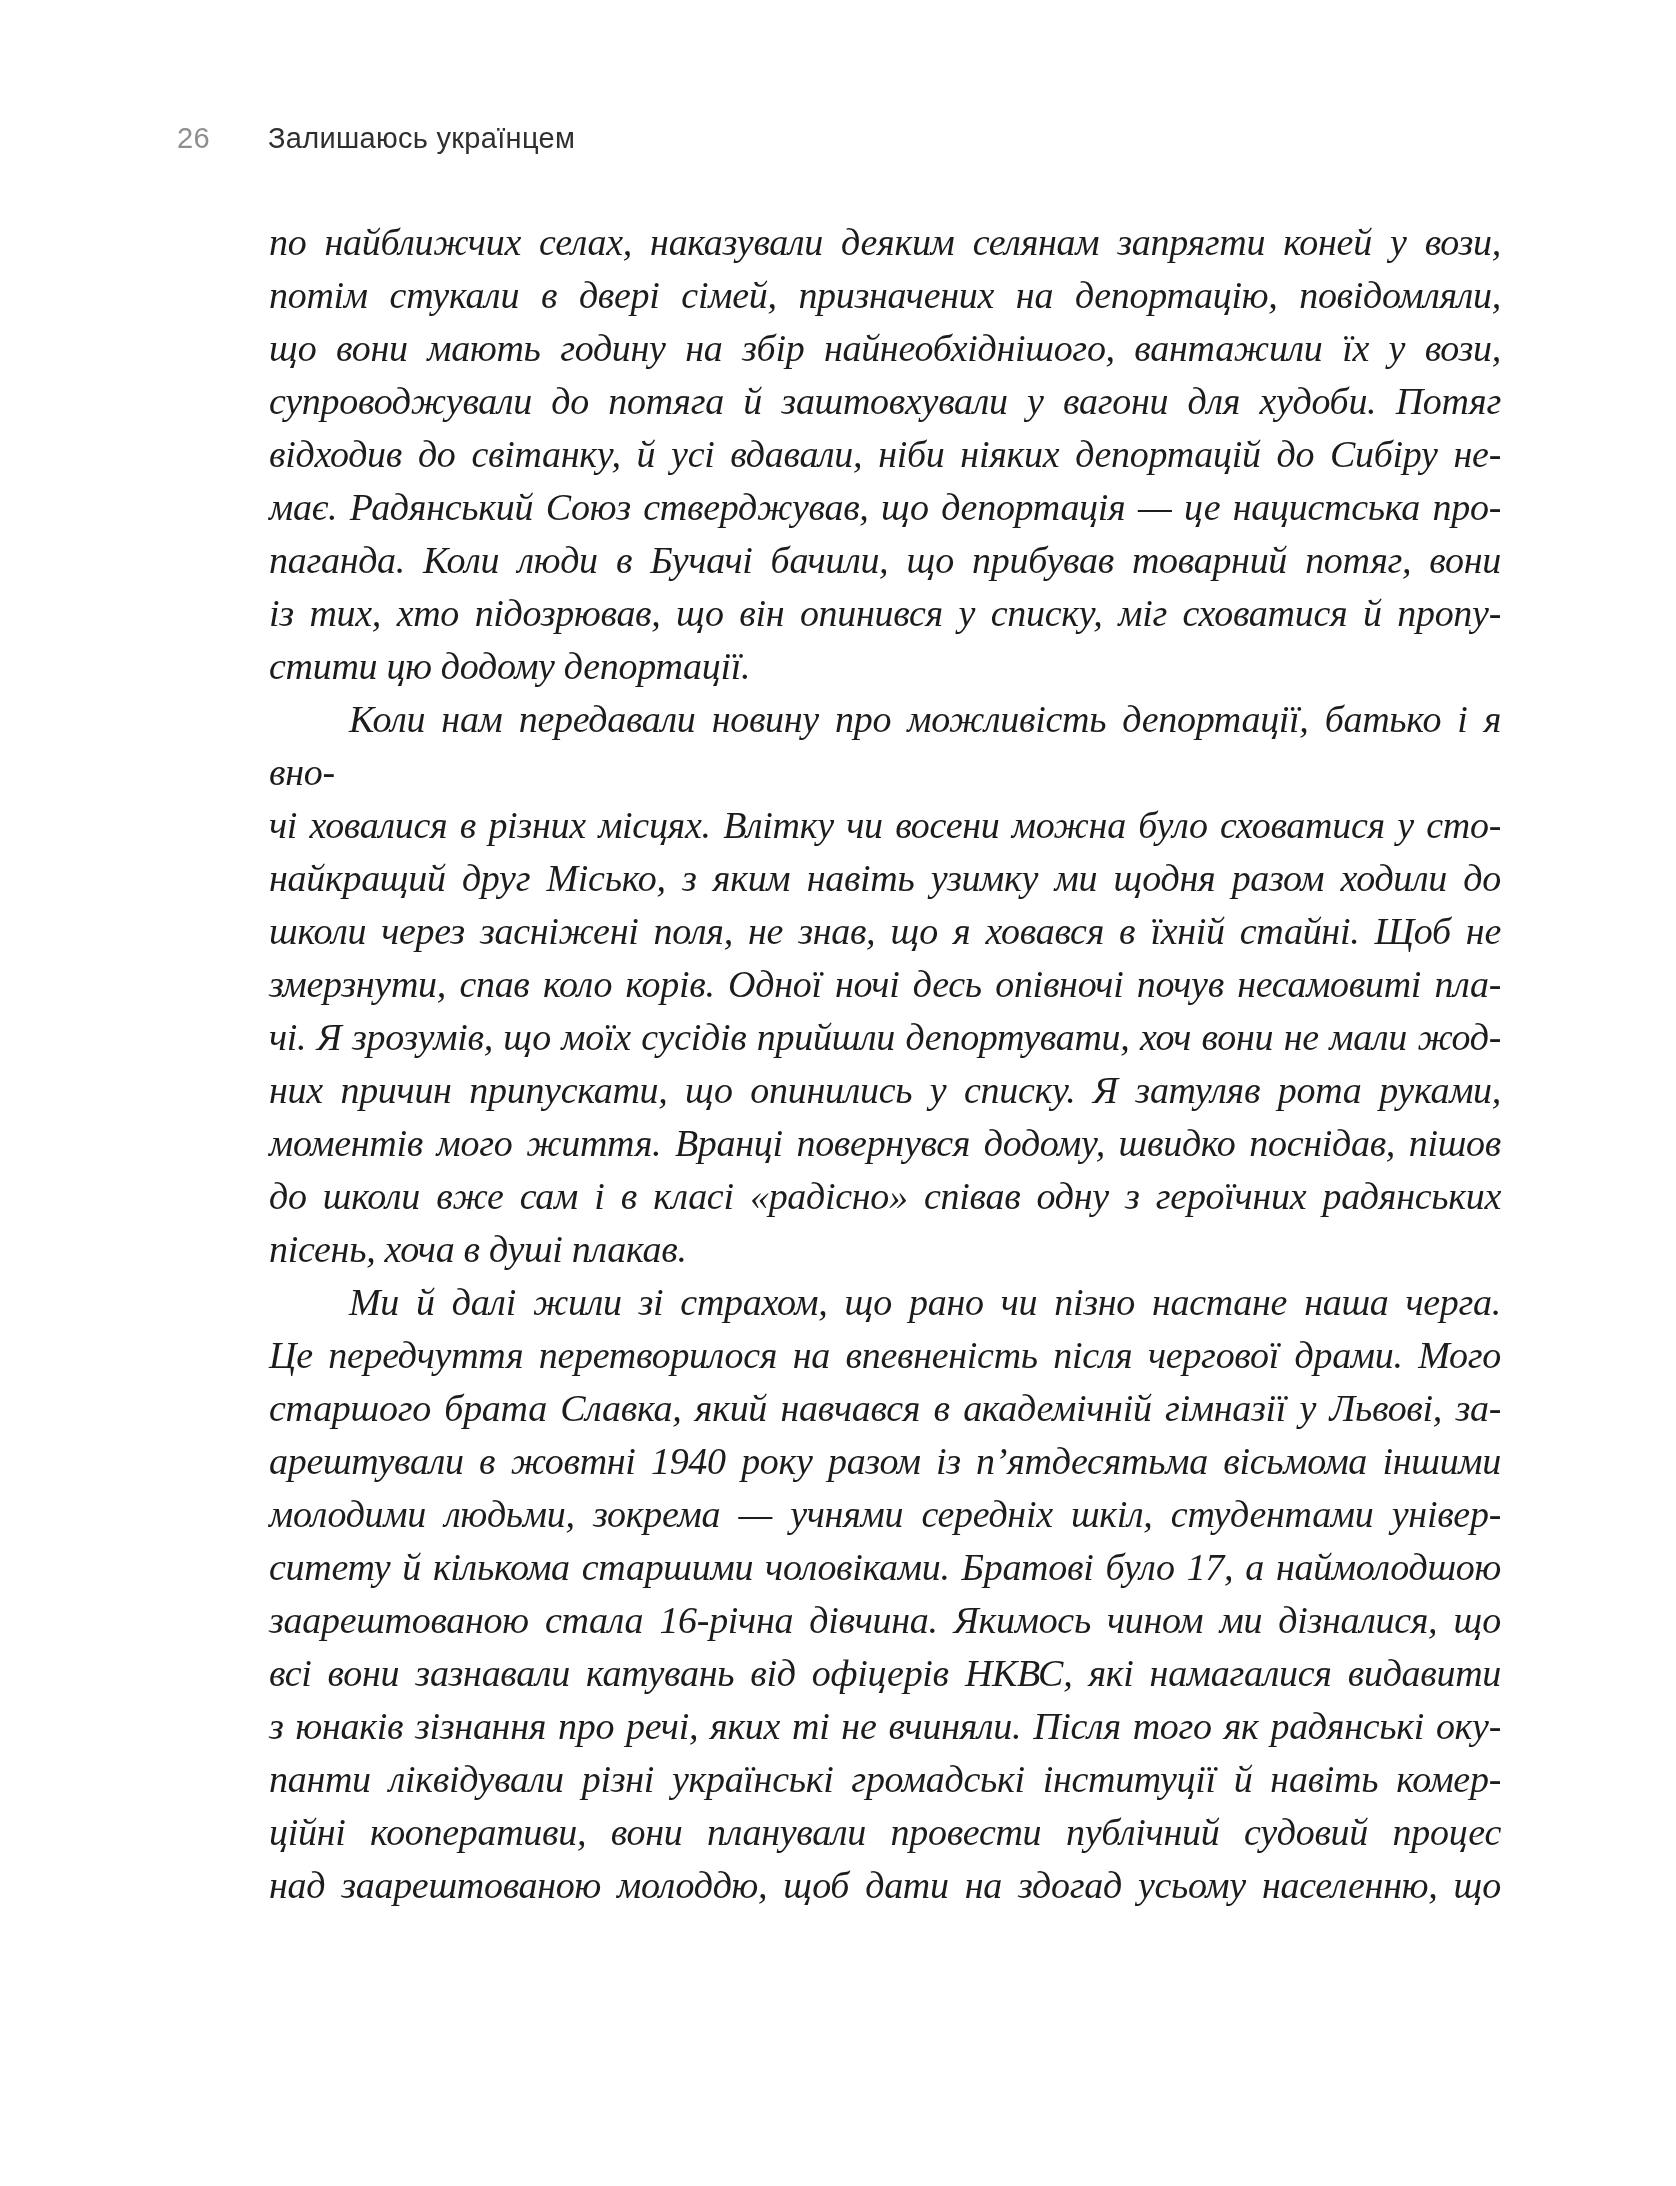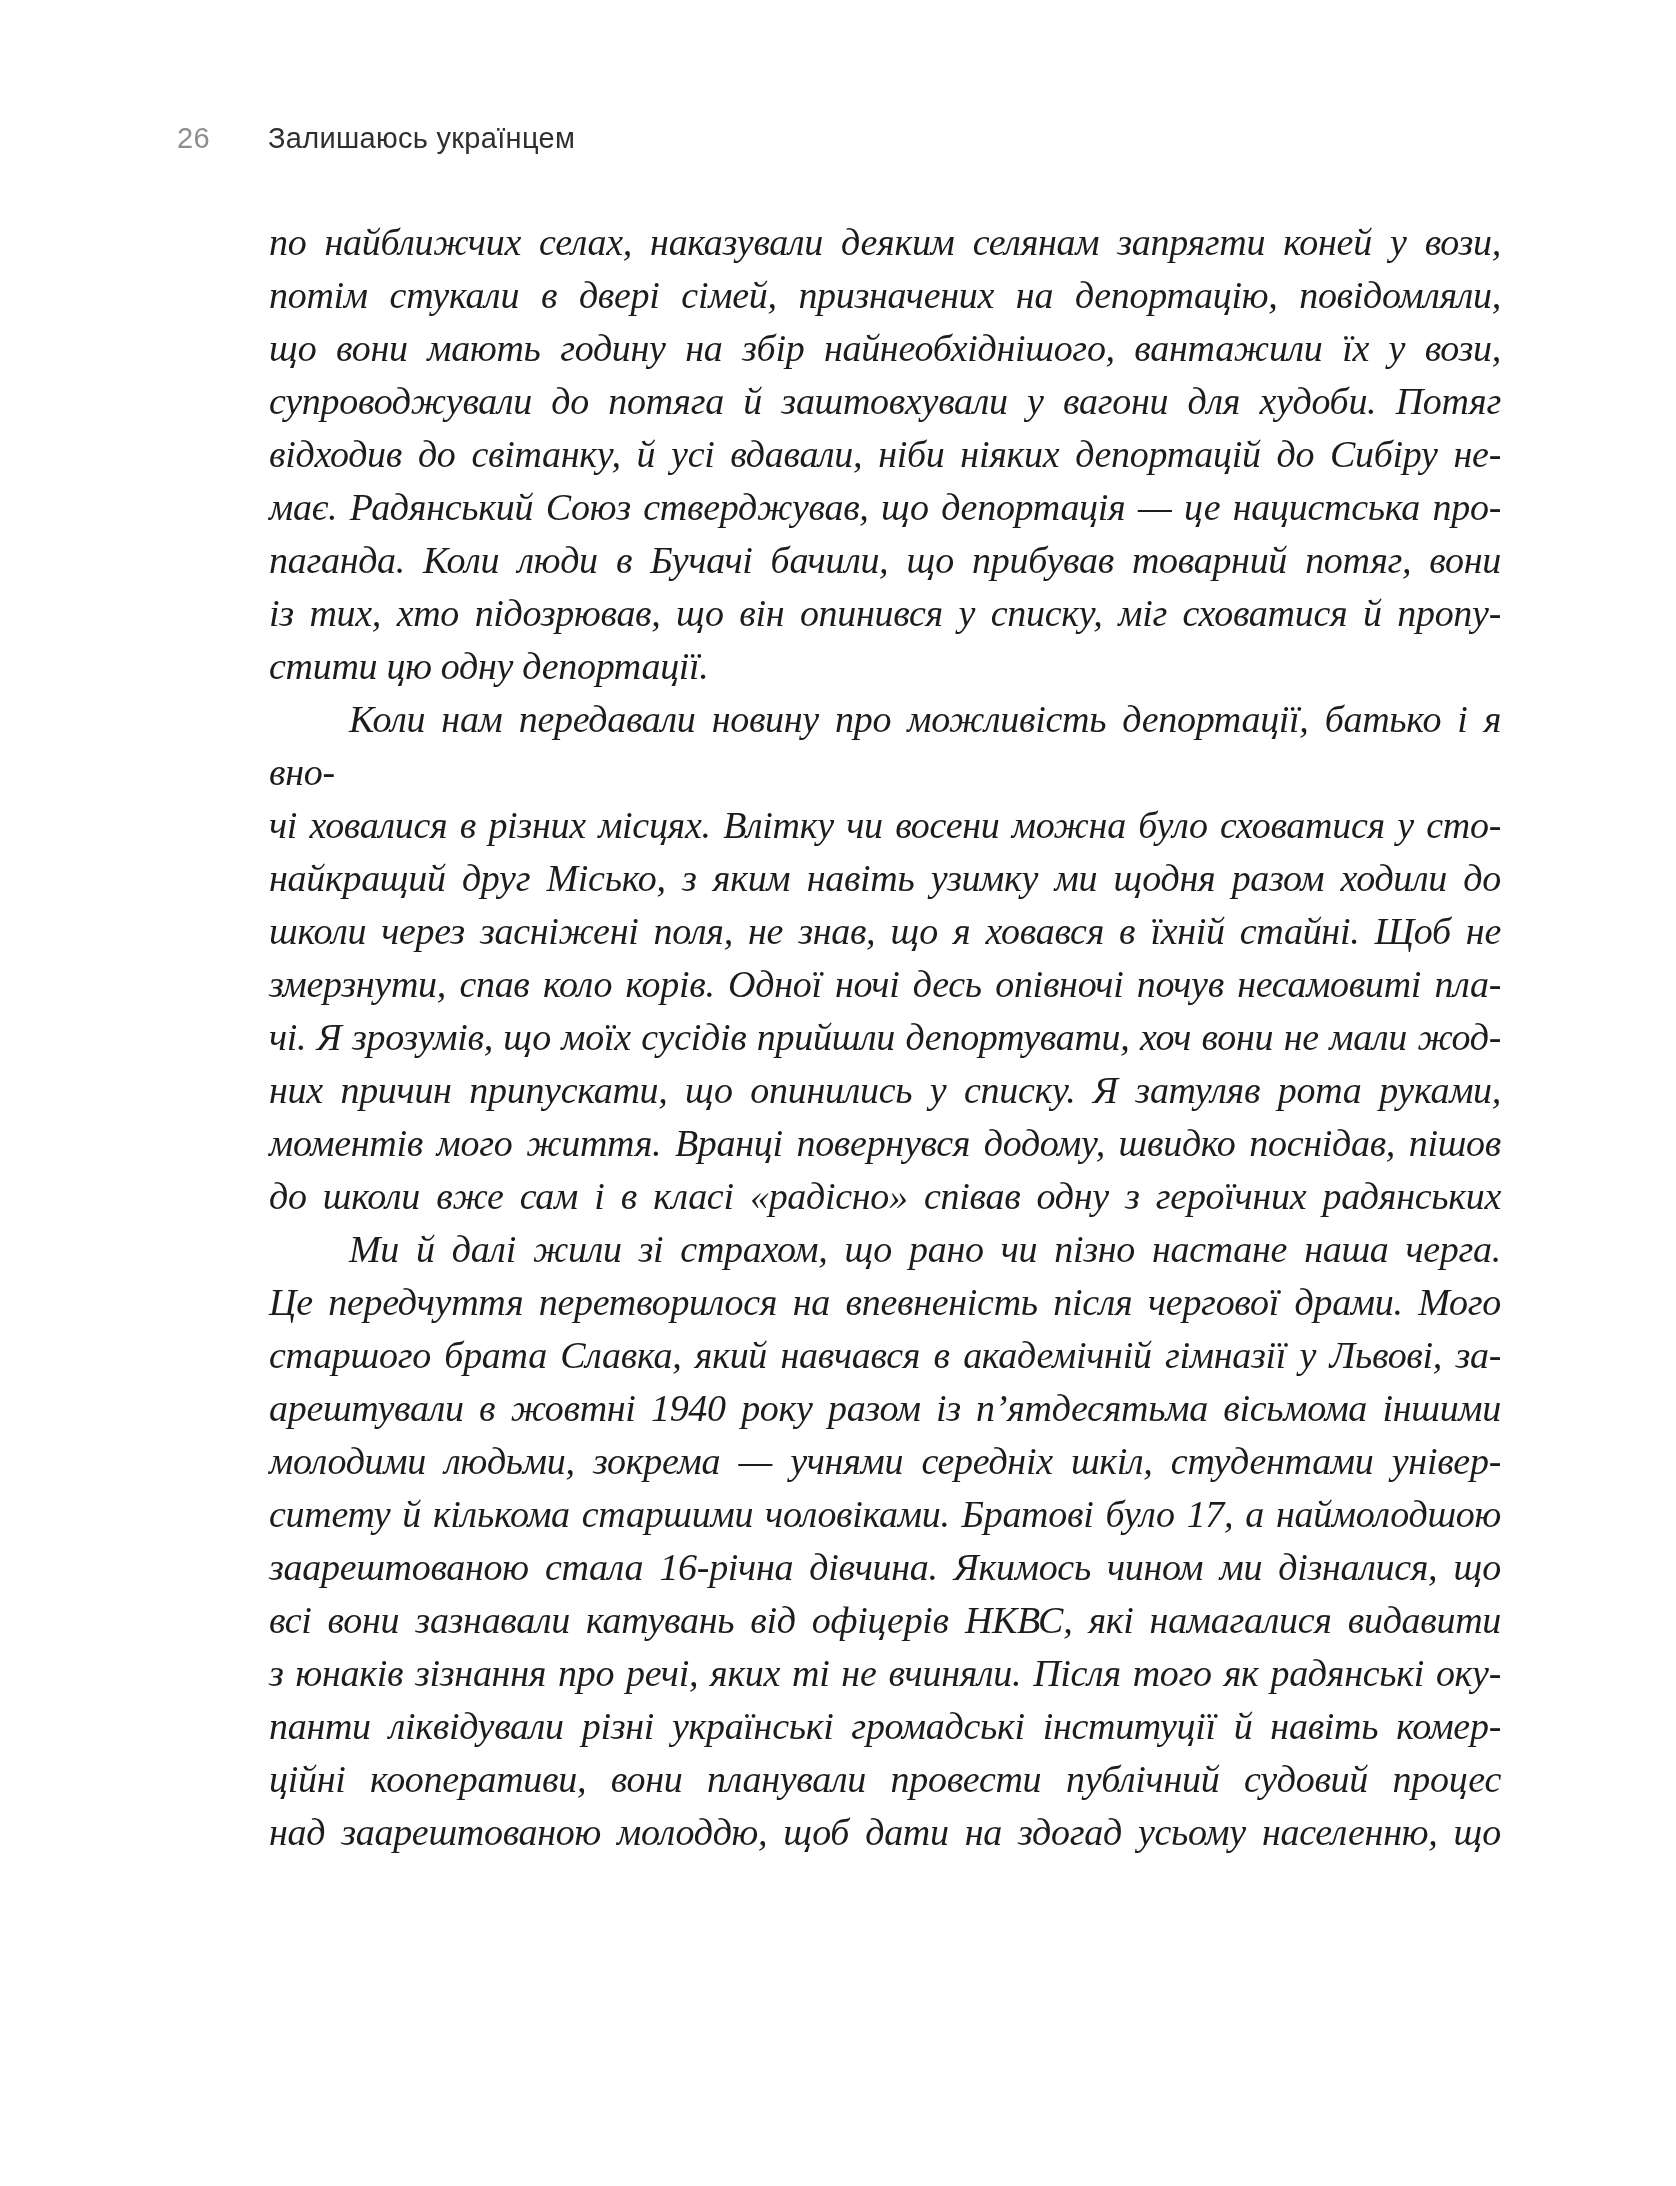--- a/index.html
+++ b/index.html
@@ -74,32 +74,33 @@
   <main class="body-text" id="body-text">
       <div class="paragraph">
         <div class="line">по найближчих селах, наказували деяким селянам запрягти коней у вози,</div>
         <div class="line">потім стукали в двері сімей, призначених на депортацію, повідомляли,</div>
         <div class="line">що вони мають годину на збір найнеобхіднішого, вантажили їх у вози,</div>
         <div class="line">супроводжували до потяга й заштовхували у вагони для худоби. Потяг</div>
         <div class="line">відходив до світанку, й усі вдавали, ніби ніяких депортацій до Сибіру не-</div>
         <div class="line">має. Радянський Союз стверджував, що депортація — це нацистська про-</div>
         <div class="line">паганда. Коли люди в Бучачі бачили, що прибував товарний потяг, вони</div>
         <div class="line">із тих, хто підозрював, що він опинився у списку, міг сховатися й пропу-</div>
-        <div class="line para-end">стити цю одну депортації.</div>
+        <div class="line para-end">стити цю додому депортації.</div>
       </div>
       <div class="paragraph">
         <div class="line indent">Коли нам передавали новину про можливість депортації, батько і я вно-</div>
         <div class="line">чі ховалися в різних місцях. Влітку чи восени можна було сховатися у сто-</div>
         <div class="line">найкращий друг Місько, з яким навіть узимку ми щодня разом ходили до</div>
         <div class="line">школи через засніжені поля, не знав, що я ховався в їхній стайні. Щоб не</div>
         <div class="line">змерзнути, спав коло корів. Одної ночі десь опівночі почув несамовиті пла-</div>
         <div class="line">чі. Я зрозумів, що моїх сусідів прийшли депортувати, хоч вони не мали жод-</div>
         <div class="line">них причин припускати, що опинились у списку. Я затуляв рота руками,</div>
         <div class="line">моментів мого життя. Вранці повернувся додому, швидко поснідав, пішов</div>
         <div class="line">до школи вже сам і в класі «радісно» співав одну з героїчних радянських</div>
+        <div class="line para-end">пісень, хоча в душі плакав.</div>
       </div>
       <div class="paragraph">
         <div class="line indent">Ми й далі жили зі страхом, що рано чи пізно настане наша черга.</div>
         <div class="line">Це передчуття перетворилося на впевненість після чергової драми. Мого</div>
         <div class="line">старшого брата Славка, який навчався в академічній гімназії у Львові, за-</div>
         <div class="line">арештували в жовтні 1940 року разом із п’ятдесятьма вісьмома іншими</div>
         <div class="line">молодими людьми, зокрема — учнями середніх шкіл, студентами універ-</div>
         <div class="line">ситету й кількома старшими чоловіками. Братові було 17, а наймолодшою</div>
         <div class="line">заарештованою стала 16-річна дівчина. Якимось чином ми дізналися, що</div>
         <div class="line">всі вони зазнавали катувань від офіцерів НКВС, які намагалися видавити</div>

